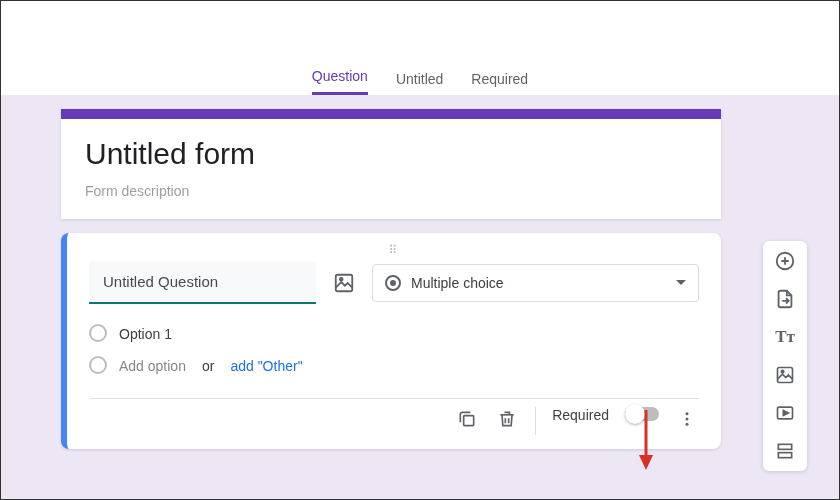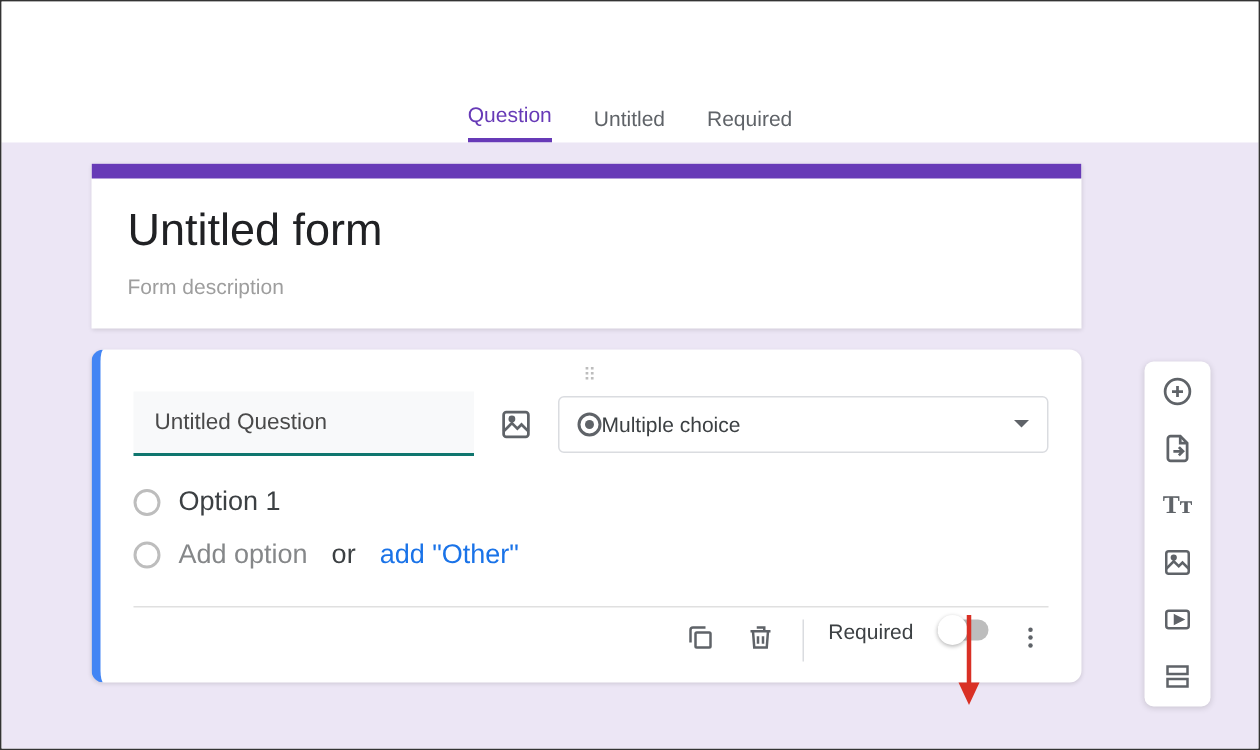--- a/index.html
+++ b/index.html
@@ -94,20 +94,21 @@
     width: 24px; height: 24px;
     display: flex; align-items: center; justify-content: center;
     color: #5f6368;
     cursor: pointer;
   }
   .type-select {
     border: 1px solid #dadce0;
     border-radius: 4px;
     display: flex;
     align-items: center;
+    gap: 10px;
     padding: 10px 12px;
     font-size: 14px;
     color: #3c4043;
     cursor: pointer;
     flex: 1 0 170px;
     justify-content: flex-start;
     position: relative;
     min-width: 180px;
   }
   .type-select .radio-dot {
@@ -124,22 +125,22 @@
     margin-left: auto;
     width: 0; height: 0;
     border-left: 5px solid transparent;
     border-right: 5px solid transparent;
     border-top: 5px solid #5f6368;
   }
   .options {
     margin-top: 20px;
   }
   .opt-row {
-    display: flex; align-items: center; gap: 12px;
-    font-size: 18px; color: #3c4043; margin-bottom: 14px;
+    display: flex; align-items: flex-end; gap: 12px;
+    font-size: 14px; color: #3c4043; margin-bottom: 14px;
   }
   .radio-empty {
     width: 18px; height: 18px; border-radius: 50%;
     border: 2px solid #bdbdbd;
     flex-shrink: 0;
   }
   .add-option { color: #858789; }
   .or-text { color: #3c4043; margin: 0 4px; }
   .add-other { color: #1a73e8; cursor: pointer; }
   .footer {

